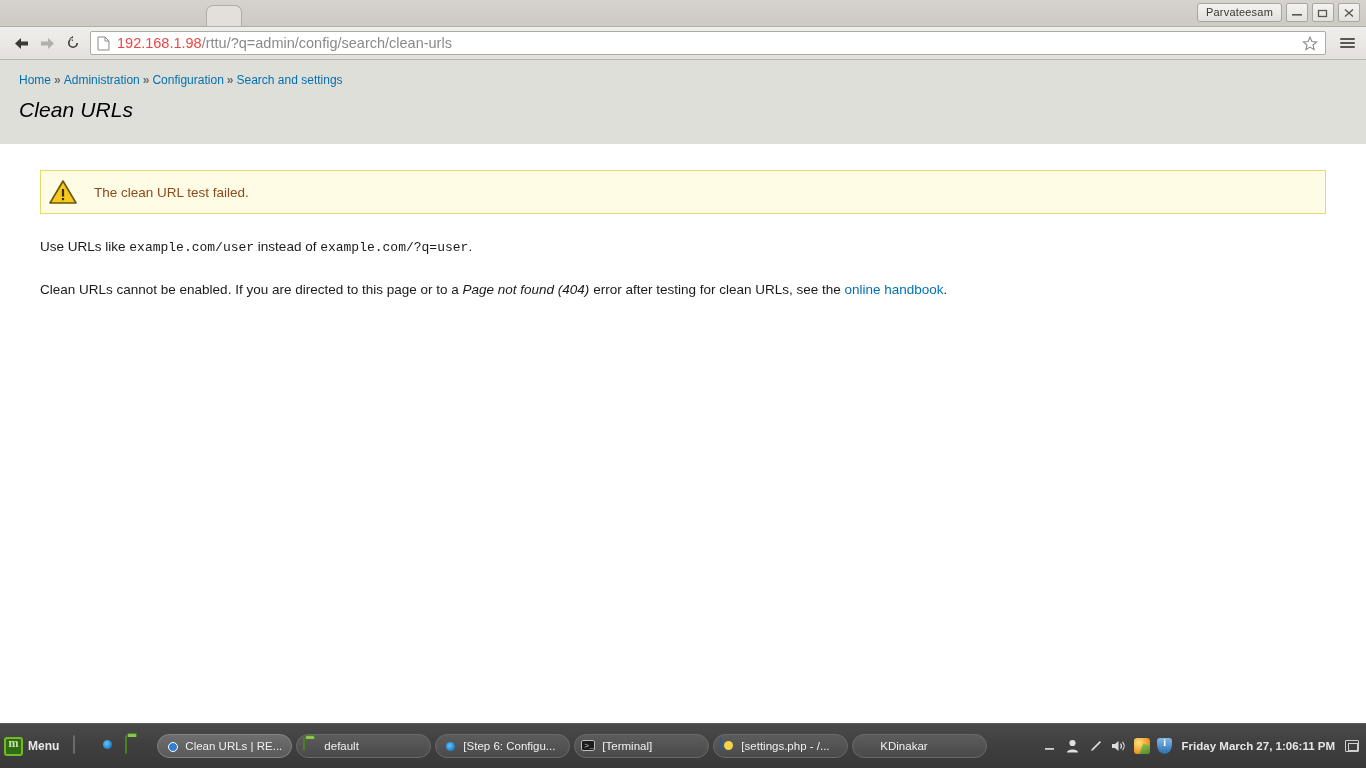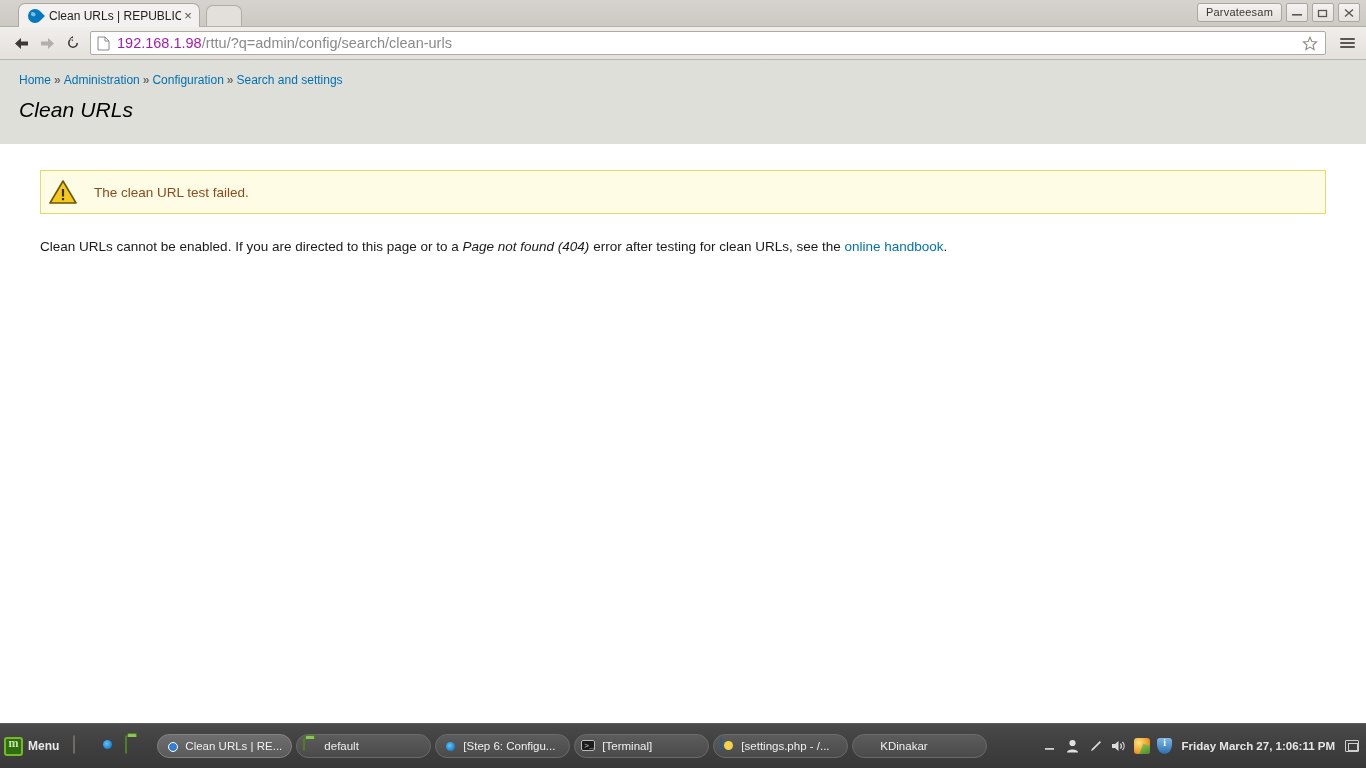--- a/index.html
+++ b/index.html
@@ -107,21 +107,21 @@
     border: 1px solid #aeaba5;
     border-radius: 2px;
     display: flex; align-items: center;
     padding: 0 4px 0 6px;
   }
   .page-icon { width: 13px; height: 15px; flex: 0 0 13px; margin-right: 7px; }
   .url-text {
     flex: 1 1 auto; font-size: 14.5px; color: #8a8a8a;
     white-space: nowrap; overflow: hidden;
   }
-  .url-host { color: #a21caf; }
+  .url-host { color: #ef4444; }
   .star-btn { width: 22px; flex: 0 0 22px; display: flex; align-items: center; justify-content: center; }
   .menu-btn { width: 22px; flex: 0 0 22px; display: flex; align-items: center; justify-content: center; margin-left: 4px; }
   .menu-bar { display: block; width: 15px; height: 2px; background: #5a5752; margin: 2px 0; border-radius: 1px; }
 
   
   .pagehead {
     background: #dfdfd9;
     height: 84px;
     padding: 12px 0 0 19px;
   }
@@ -306,27 +306,20 @@
     content:""; position:absolute; left:2px; top:2px; width:8px; height:6px;
     border:1.5px solid #cfcfcf;
   }
 </style>
 </head>
 <body>
 
 <div class="browser">
 
   <div class="tabstrip">
-    <div class="tab">
-      <span class="tab-favicon">
-        <span class="droplet"></span>
-      </span>
-      <span class="tab-title">Clean URLs | REPUBLIC</span>
-      <span class="tab-close">×</span>
-    </div>
     <div class="newtab"></div>
 
     <div class="chrome-user">Parvateesam</div>
 
     <div class="wincontrols">
       <div class="wc">
         <svg width="12" height="10" viewBox="0 0 12 10">
             <rect x="1" y="6" width="10" height="1.6" fill="#5a5752"></rect>
           </svg>
       </div>
@@ -397,20 +390,21 @@
       <span class="warn-icon">
         <svg width="30" height="28" viewBox="0 0 30 28">
           <path d="M15 3 L28 25 L2 25 Z" fill="#f5c81e" stroke="#6b5607" stroke-width="1.6" stroke-linejoin="round"></path>
           <rect x="13.9" y="11" width="2.2" height="7.5" fill="#3a2f04"></rect>
           <rect x="13.9" y="20" width="2.2" height="2.2" fill="#3a2f04"></rect>
         </svg>
       </span>
       <span class="msg-text">The clean URL test failed.</span>
     </div>
 
+    <p class="para"><span>Use URLs like </span><code class="mono">example.com/user</code><span> instead of </span><code class="mono">example.com/?q=user</code><span>.</span></p>
 
     <p class="para"><span>Clean URLs cannot be enabled. If you are directed to this page or to a </span><em>Page not found (404)</em><span> error after testing for clean URLs, see the </span><a href="#">online handbook</a><span>.</span></p>
 
   </div>
 </div>
 
 <div class="taskbar">
 
   <div class="tb-menu">
     <span class="mint-logo"></span>

